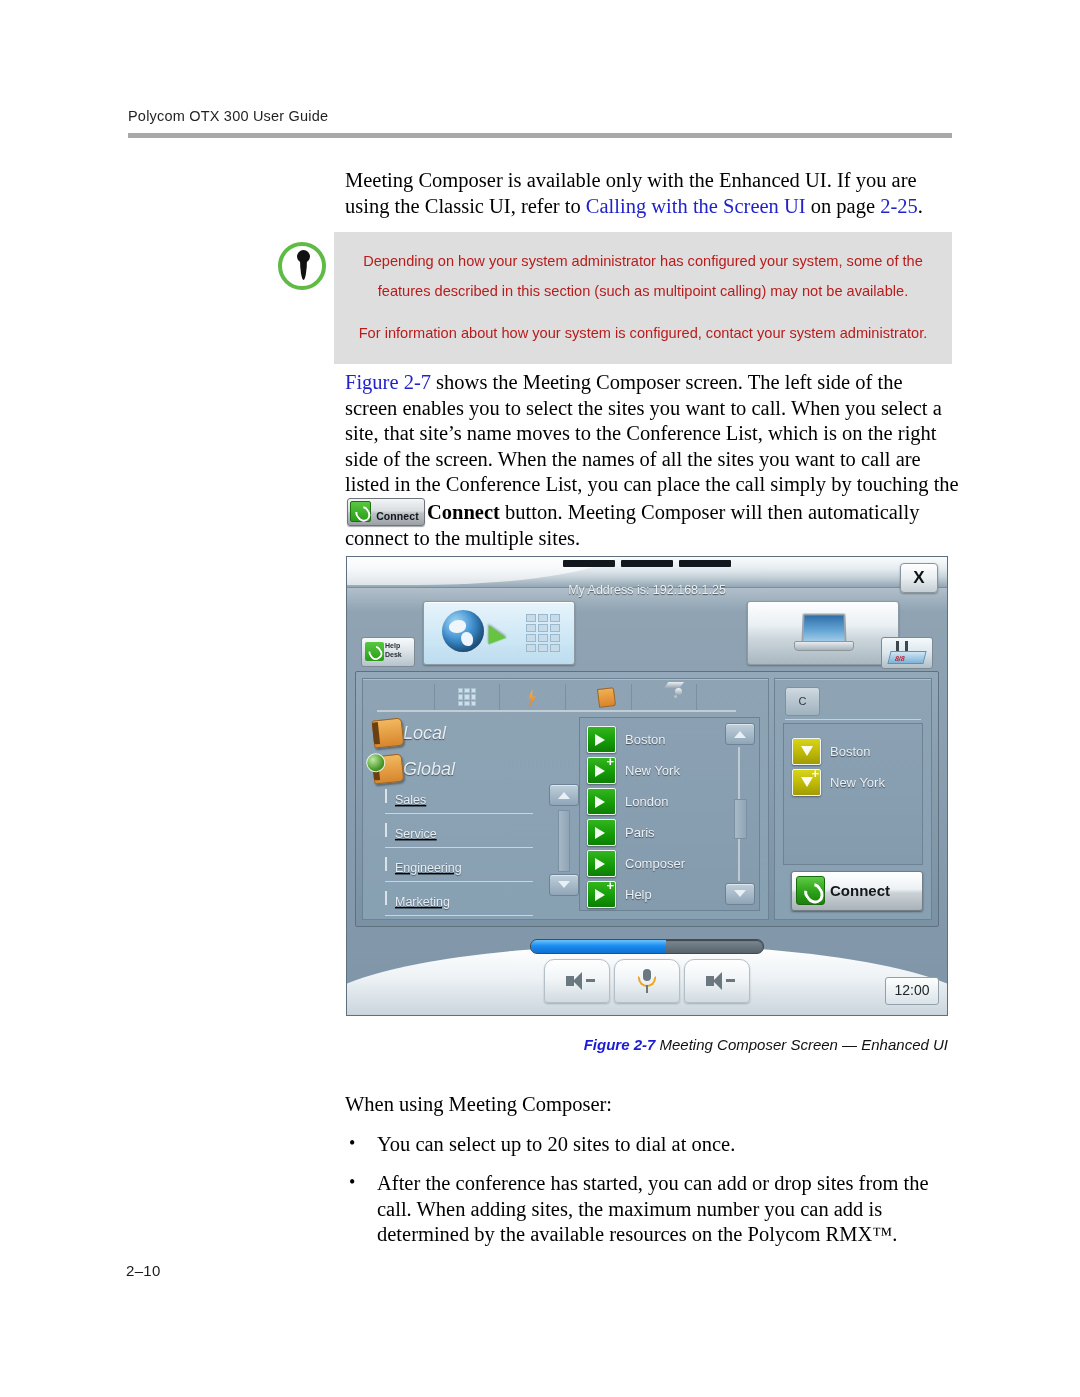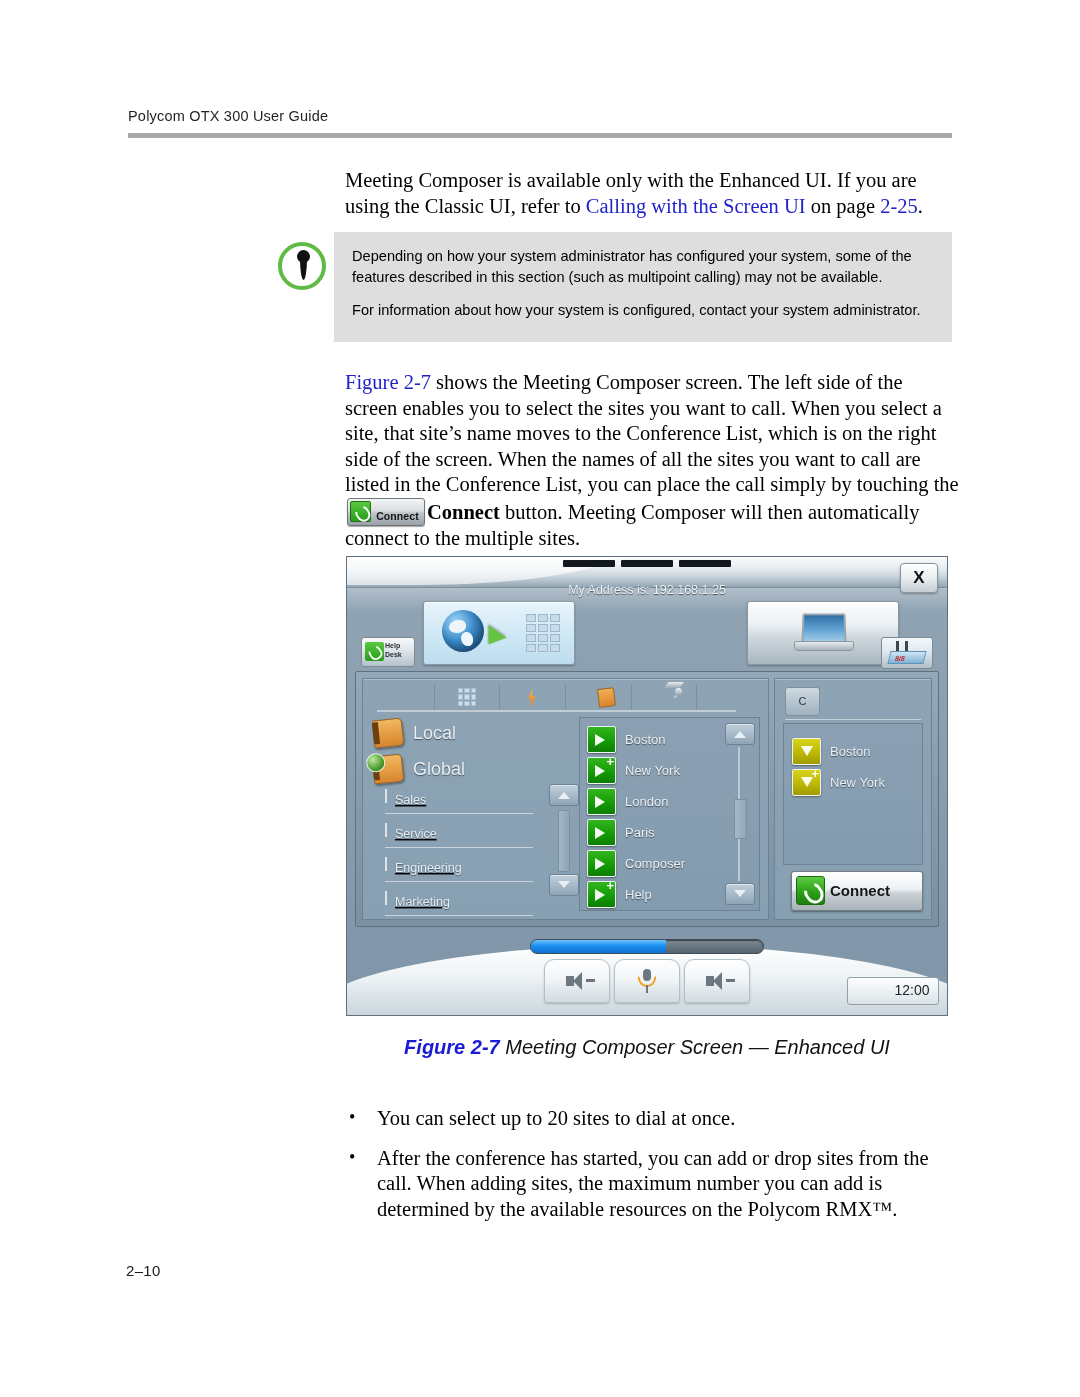--- a/index.html
+++ b/index.html
@@ -108,22 +108,23 @@
     flex: 1 1 auto;
     background: #dededf;
     padding: 14px 18px 16px 18px;
     box-sizing: border-box;
     min-height: 110px;
   }
   .note-body p {
     margin: 0 0 12px 0;
     font-family: "Liberation Sans", sans-serif;
     font-size: 14.6px;
-    line-height: 21px;
-    color: #000000;
+    line-height: 30px;
+    color: #b91c1c;
+    text-align: center;
   }
   .note-body p:last-child { margin-bottom: 0; }
 
   
   .fig-para {
     position: absolute;
     left: 345px;
     top: 370px;
     width: 615px;
   }
@@ -552,22 +553,22 @@
   
   .dir {
     position: absolute;
     left: 10px;
     top: 40px;
     width: 180px;
   }
   .dir-entry {
     display: flex;
     align-items: center;
-    gap: 10px;
     margin-bottom: 8px;
+    font-style: italic;
   }
   .dir-book {
     width: 28px; height: 26px;
     background: linear-gradient(to bottom,#f2b85f,#d7862c);
     border: 1px solid #a0611a;
     border-radius: 2px 5px 5px 2px;
     position: relative;
     transform: rotate(-6deg);
     box-shadow: 1px 2px 2px rgba(0,0,0,.35);
   }
@@ -920,32 +921,31 @@
     right: 8px; bottom: 10px;
     width: 52px; height: 26px;
     border: 1px solid #93a0a8;
     border-radius: 3px;
     background: linear-gradient(to bottom,#fdfefe,#dbe3e8);
     font-family: "Liberation Sans", sans-serif;
     font-size: 14px;
     color: #20262b;
     text-align: center;
     line-height: 25px;
-    padding-left: 38px;
   }
 
   
   .caption {
     position: absolute;
     left: 346px;
     top: 1036px;
     width: 602px;
-    text-align: center;
-    font-family: "Liberation Sans", sans-serif;
-    font-size: 20px;
+    text-align: right;
+    font-family: "Liberation Sans", sans-serif;
+    font-size: 15px;
     font-style: italic;
     color: #111;
   }
   .caption .fig-num {
     color: #1b1bd6;
     font-weight: bold;
     font-style: italic;
   }
 
   
@@ -1234,19 +1234,20 @@
     </div>
 
   </div>
 </div>
 
 <div class="caption">
   <span class="fig-num">Figure 2-7</span><span>  Meeting Composer Screen — Enhanced UI</span>
 </div>
 
 <div class="closing">
+  <p class="bodytext">When using Meeting Composer:</p>
   <ul class="bullets">
     <li>You can select up to 20 sites to dial at once.</li>
     <li>After the conference has started, you can add or drop sites from the call. When adding sites, the maximum number you can add is determined by the available resources on the Polycom RMX™.</li>
   </ul>
 </div>
 
 <div class="folio">2–10</div>
 
 </body></html>

